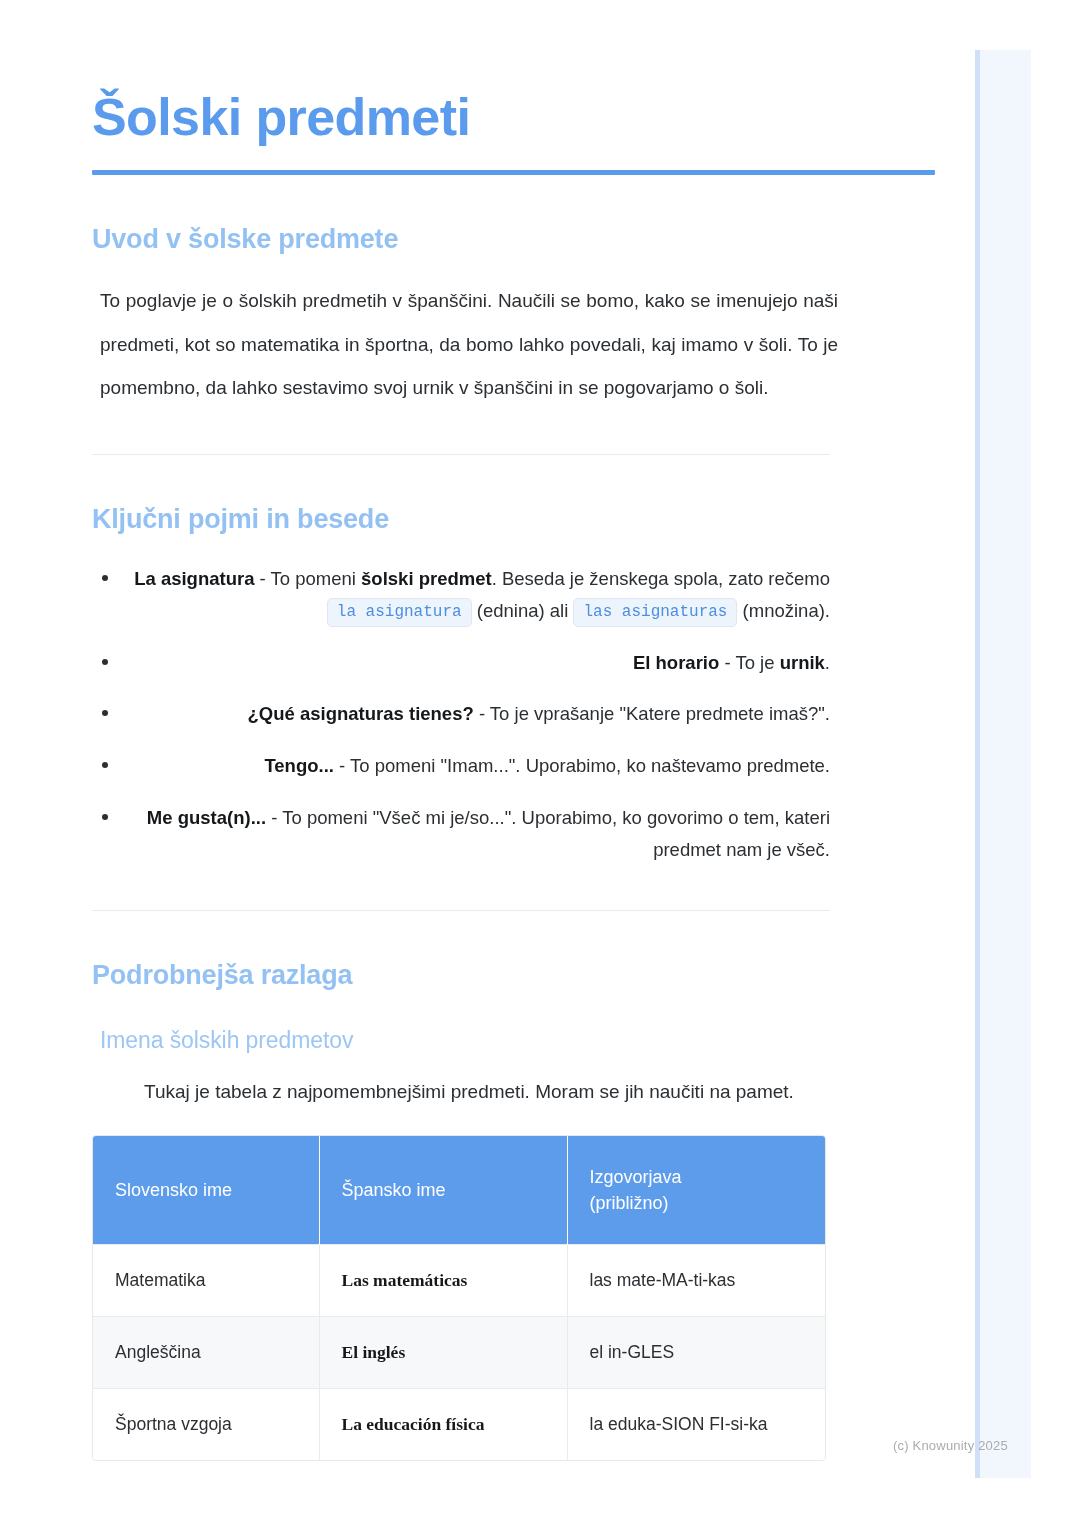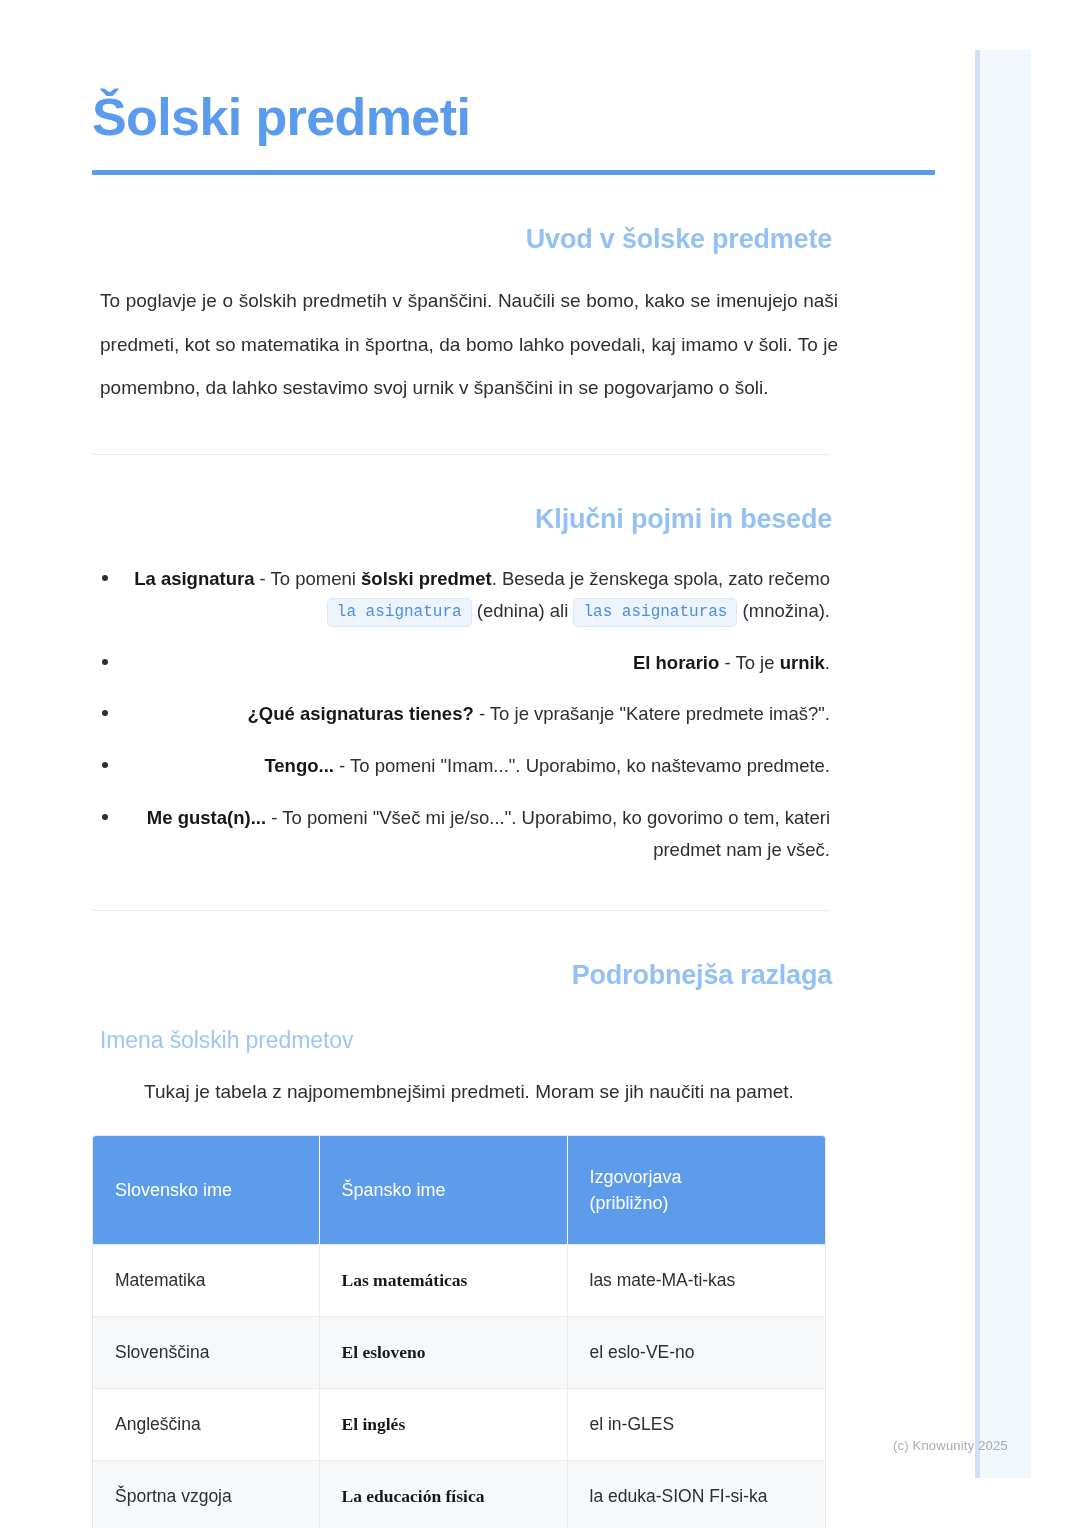--- a/index.html
+++ b/index.html
@@ -71,21 +71,20 @@
   }
 
   
   h2.section-title {
     margin: 48px 0 0 0;
     font-size: 27px;
     line-height: 1.25;
     font-weight: 700;
     color: #94c1f3;
     letter-spacing: -0.2px;
-    text-align: right;
   }
   h3.subsection-title {
     margin: 34px 0 0 8px;
     font-size: 23px;
     line-height: 1.25;
     font-weight: 400;
     color: #9dc6f4;
     letter-spacing: -0.1px;
   }
 
@@ -276,25 +275,20 @@
             </th>
           </tr>
         </thead>
         <tbody>
           <tr>
             <td class="sl">Matematika</td>
             <td class="es">Las matemáticas</td>
             <td class="pron">las mate-MA-ti-kas</td>
           </tr>
           <tr>
-            <td class="sl">Slovenščina</td>
-            <td class="es">El esloveno</td>
-            <td class="pron">el eslo-VE-no</td>
-          </tr>
-          <tr>
             <td class="sl">Angleščina</td>
             <td class="es">El inglés</td>
             <td class="pron">el in-GLES</td>
           </tr>
           <tr>
             <td class="sl">Športna vzgoja</td>
             <td class="es">La educación física</td>
             <td class="pron">la eduka-SION FI-si-ka</td>
           </tr>
         </tbody>

